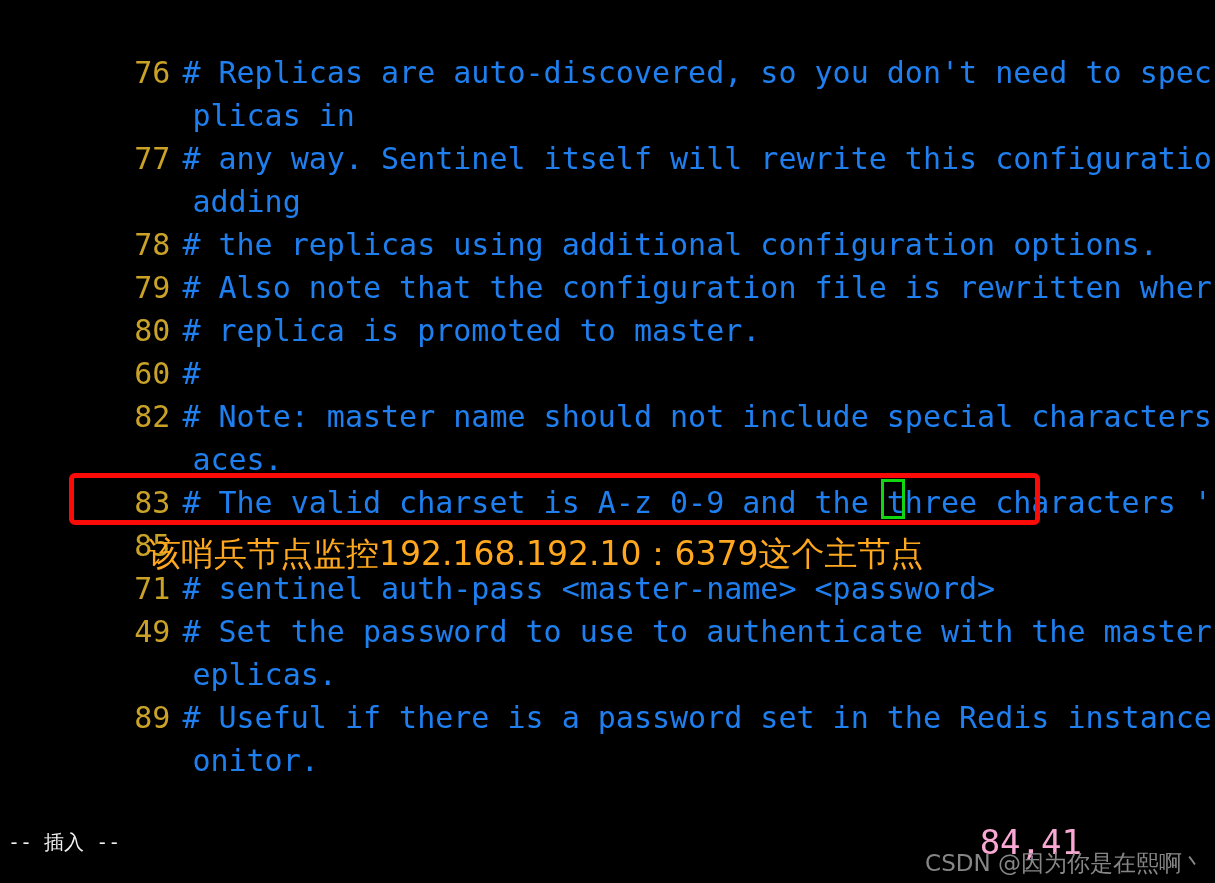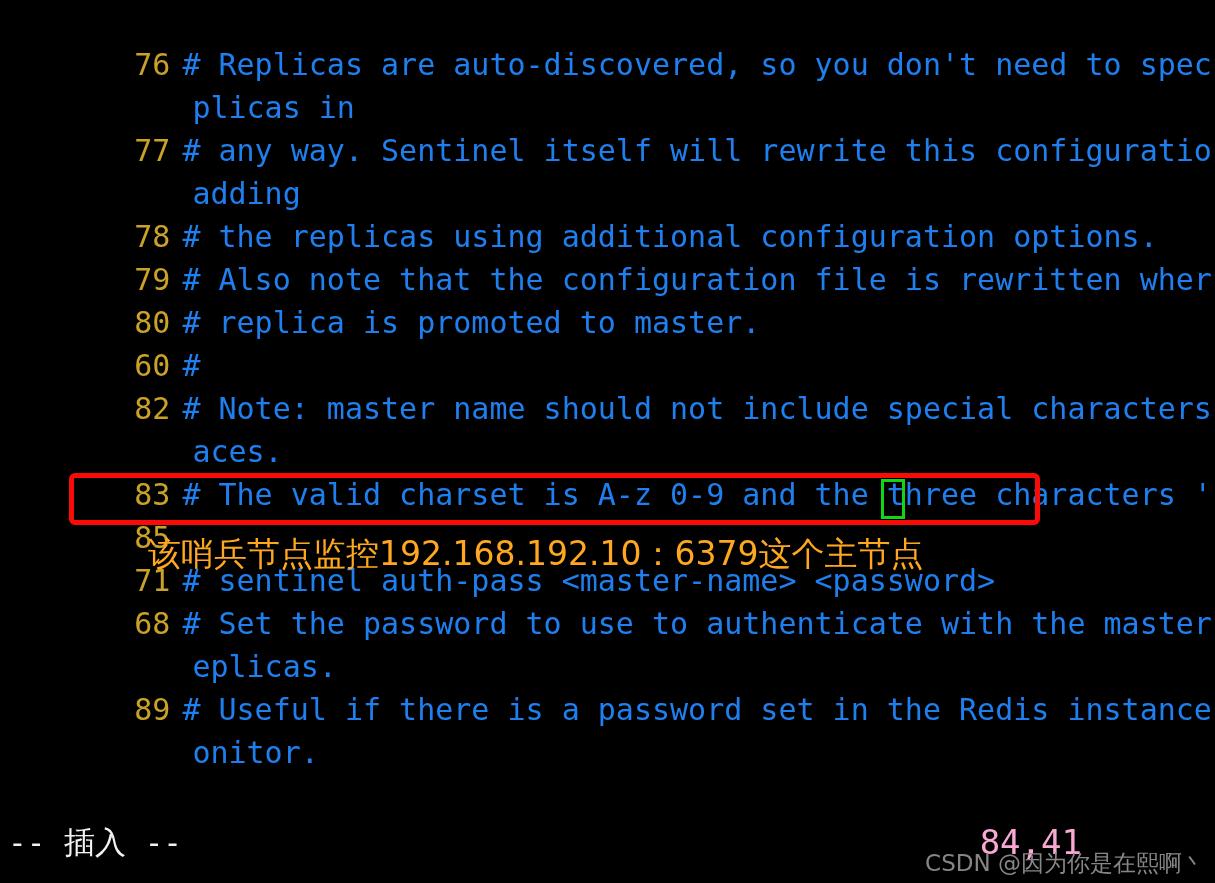--- a/index.html
+++ b/index.html
@@ -18,21 +18,21 @@
     position: relative;
     width: 1215px;
     height: 883px;
     background: #000000;
     overflow: hidden;
   }
   
   #buffer {
     position: absolute;
     left: 0;
-    top: 0;
+    top: 8px;
     width: 1215px;
     height: 820px;
     overflow: hidden;
   }
   .vline {
     display: block;
     height: 43px;
     line-height: 43px;
     white-space: pre;
     font-size: 30px;
@@ -108,21 +108,21 @@
     left: 0;
     bottom: 18px;
     width: 1215px;
     height: 46px;
   }
   #mode {
     position: absolute;
     left: 8px;
     top: 0;
     color: #f2f2f2;
-    font-size: 31px;
+    font-size: 20px;
     line-height: 46px;
     white-space: pre;
     font-family: "DejaVu Sans Mono", "Liberation Mono", monospace;
   }
   #ruler {
     position: absolute;
     right: 133px;
     top: 0;
     color: #f9a8d4;
     font-size: 34px;
@@ -195,21 +195,21 @@
     <div class="vline">
       <span class="lnum">85</span><span class="ltext"></span>
     </div>
 
     <div class="vline">
       <span class="lnum">71</span><span class="ltext"># sentinel auth-pass &lt;master-name&gt; &lt;password&gt;</span>
     </div>
 
 
     <div class="vline">
-      <span class="lnum">68</span><span class="ltext"># Set the password to use to authenticate with the master</span>
+      <span class="lnum">49</span><span class="ltext"># Set the password to use to authenticate with the master</span>
     </div>
     <div class="vline wrap">
       <span class="gutterpad"></span><span class="ltext">eplicas.</span>
     </div>
 
     <div class="vline">
       <span class="lnum">89</span><span class="ltext"># Useful if there is a password set in the Redis instance</span>
     </div>
     <div class="vline wrap">
       <span class="gutterpad"></span><span class="ltext">onitor.</span>

